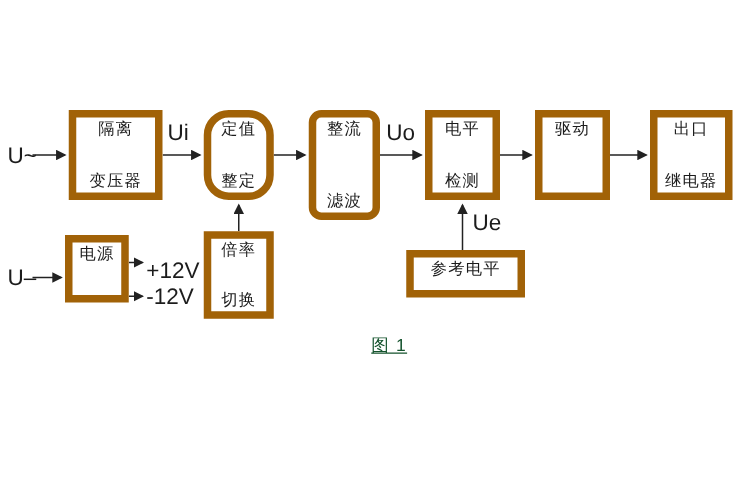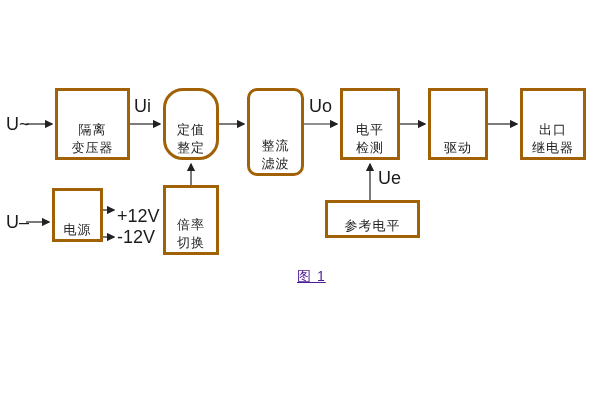--- a/index.html
+++ b/index.html
@@ -4,29 +4,29 @@
 <style>
   * { margin:0; padding:0; box-sizing:border-box; }
   html,body { background:#ffffff; }
   body { font-family:"Liberation Sans","DejaVu Sans",sans-serif; }
   .canvas {
     position:relative; width:600px; height:400px;
     background:#ffffff; overflow:hidden;
   }
   .wires { position:absolute; left:0; top:0; width:600px; height:400px; }
   .block {
-    position:absolute; border:3px solid #a16207; background:#ffffff;
-    display:flex; flex-direction:column; align-items:center; justify-content:flex-end;
+    position:absolute; border:6px solid #a16207; background:#ffffff;
+    display:flex; flex-direction:column; align-items:center; justify-content:space-between;
     gap:0; font-size:13px; color:#1c1c1c; letter-spacing:1px;
   }
   .lbl {
     position:absolute; font-size:18px; color:#1c1c1c;
     white-space:nowrap; line-height:15px;
   }
-  .caption { position:absolute; font-size:14px; color:#4c1d95; letter-spacing:1px;text-decoration:underline; }
+  .caption { position:absolute; font-size:14px; color:#14532d; letter-spacing:1px;text-decoration:underline; }
 </style>
 </head>
 <body>
 
 <div class="canvas">
 
   <svg class="wires" viewBox="0 0 600 400" xmlns="http://www.w3.org/2000/svg">
     <defs>
       <marker id="arrow" viewBox="0 0 10 10" refX="8.5" refY="5" markerWidth="7" markerHeight="7" orient="auto">
         <path d="M0,0 L10,5 L0,10 z" fill="#222"></path>

